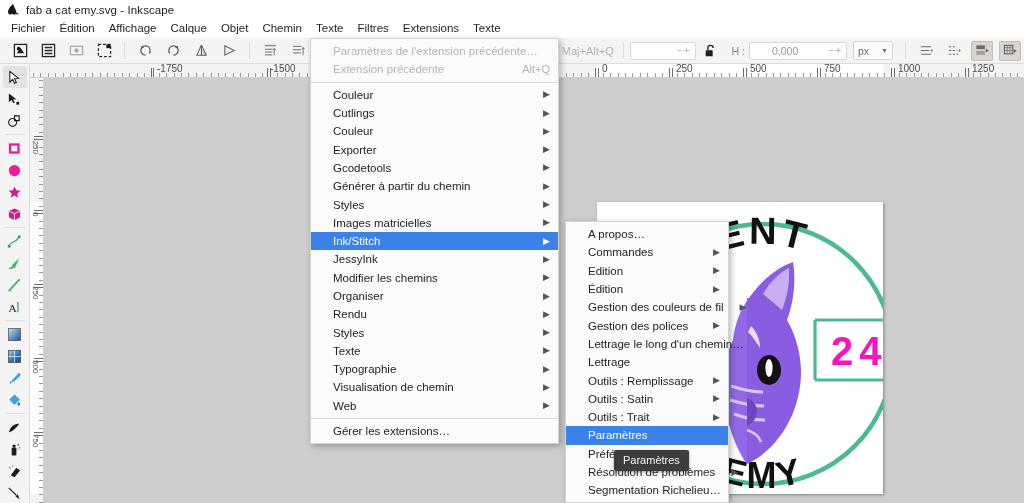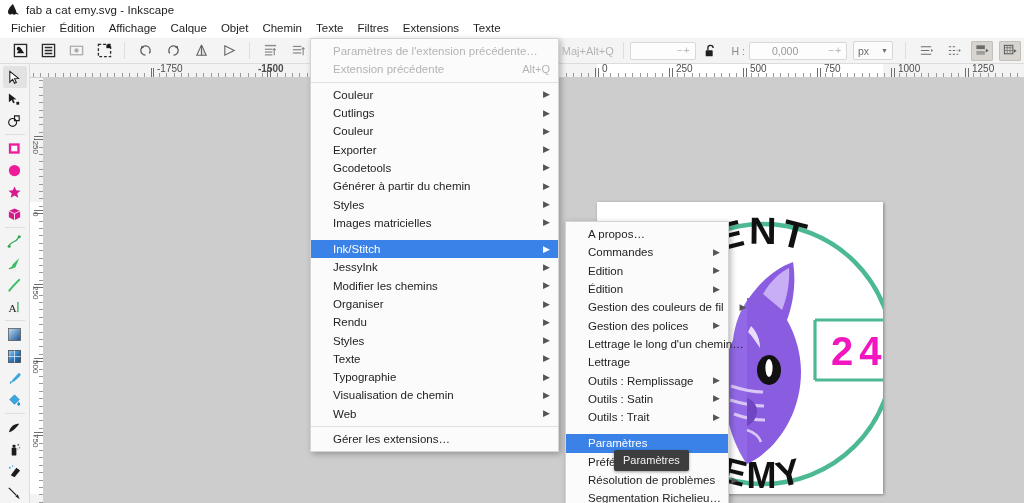--- a/index.html
+++ b/index.html
@@ -116,21 +116,21 @@
     position:absolute; background:#fbfbfb;
     border:1px solid #d4d4d4; box-shadow:2px 2px 6px rgba(0,0,0,.28);
     padding:3px 0; z-index:50;
   }
   .mrow {
     display:flex; align-items:center; height:18.3px;
     font-size:11.5px; color:#232323; padding:0 8px 0 22px; white-space:nowrap;
     position:relative;
   }
   .mrow.dis { color:#b4b4b4; }
-  .mrow.hl { background:#3a82e8; color:#ffffff;margin-top:8px; }
+  .mrow.hl { background:#3a82e8; color:#ffffff; }
   .mrow .accel { margin-left:auto; padding-left:24px; font-size:11px; color:#b4b4b4; }
   .mrow .arrow {
     margin-left:auto; padding-left:16px; font-size:9px; line-height:9px; color:#555;
   }
   .mrow.hl .arrow { color:#ffffff; }
   .msep { height:1px; background:#e0e0e0; margin:3px 0; }
 
   #menu-extensions { left:310px; top:38px; width:249px; }
   #menu-inkstitch  { left:565px; top:221px; width:164px; }
 
@@ -601,21 +601,21 @@
         <div class="tk maj" style="left:237px"></div>
         <div class="tk maj" style="left:351px"></div>
         <div class="tk maj" style="left:568px"></div>
         <div class="tk maj" style="left:642px"></div>
         <div class="tk maj" style="left:716px"></div>
         <div class="tk maj" style="left:790px"></div>
         <div class="tk maj" style="left:864px"></div>
         <div class="tk maj" style="left:938px"></div>
       </div>
     <div class="num" style="left:125px;">-1750</div>
-    <div class="num" style="left:226px;font-weight:bold;">-1500</div>
+    <div class="num" style="left:238px;">-1500</div>
     <div class="num" style="left:352px;">-1250</div>
     <div class="num" style="left:570px;">0</div>
     <div class="num" style="left:644px;">250</div>
     <div class="num" style="left:718px;">500</div>
     <div class="num" style="left:792px;">750</div>
     <div class="num" style="left:866px;">1000</div>
     <div class="num" style="left:940px;">1250</div>
   </div>
 
   <div class="vruler">

